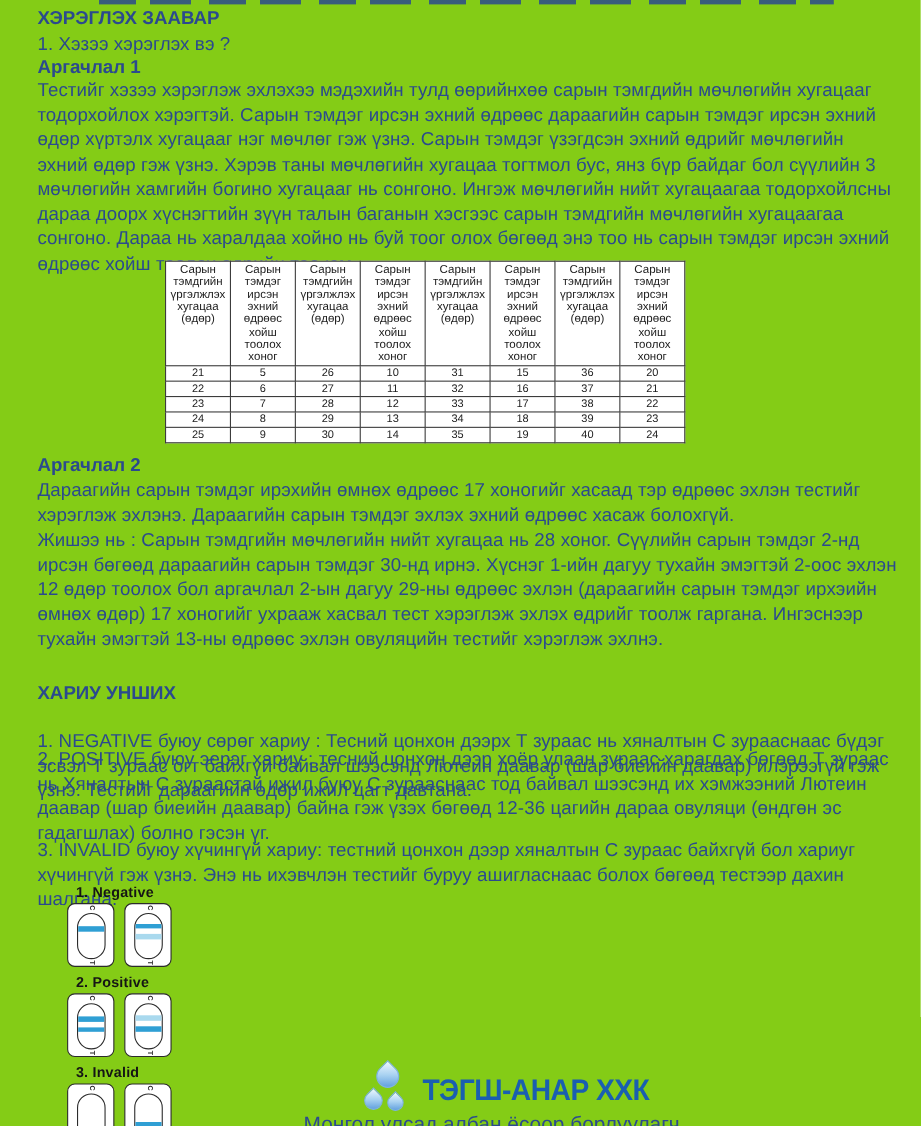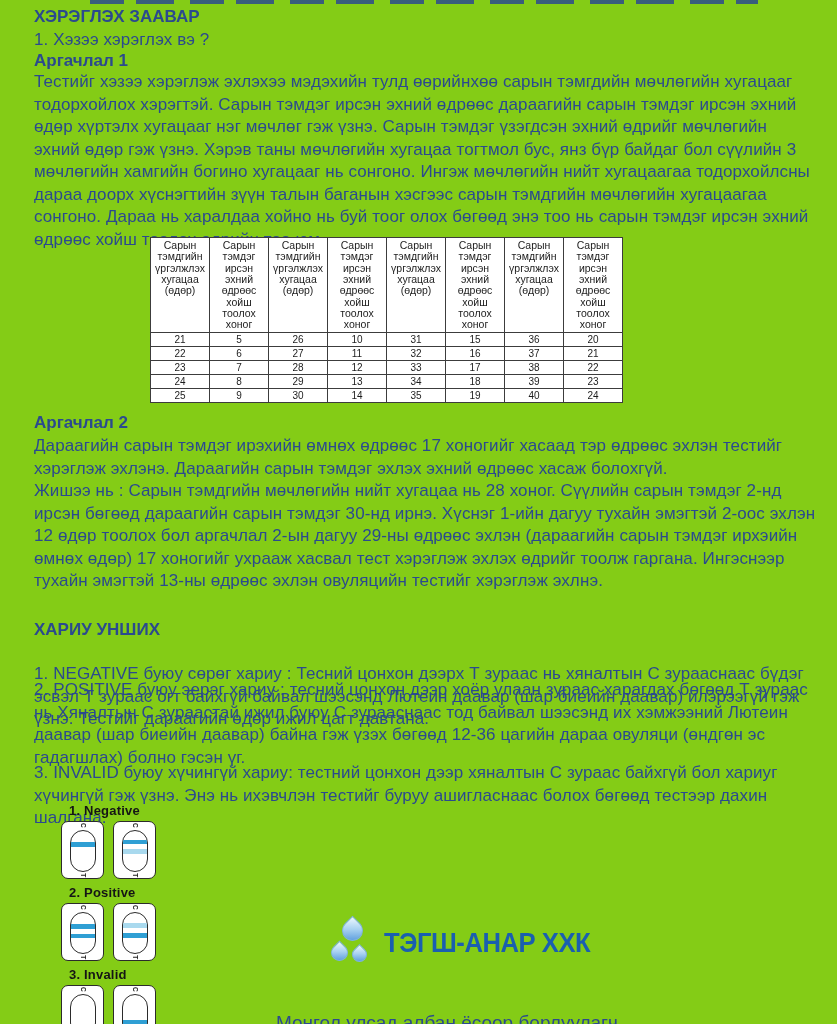--- a/index.html
+++ b/index.html
@@ -197,21 +197,21 @@
           <div class="cassette">
             <span class="mark mark-c">C</span>
             <div class="pill">
               <div class="strip-line solid" style="top: 62%;"></div>
             </div>
           </div>
         </div>
       </div>
     </div>
 
-  <div class="abs logo" style="top:918px;left:330px;">
+  <div class="abs logo" style="top:966px;left:330px;">
     <div class="drops">
       <div class="drop d1"></div>
       <div class="drop d2"></div>
       <div class="drop d3"></div>
     </div>
     <div class="company">ТЭГШ-АНАР ХХК</div>
   </div>
 
   <div class="abs clipped-bottom" style="top:1011px;left:276px;">Монгол улсад албан ёсоор борлуулагч</div>
 

